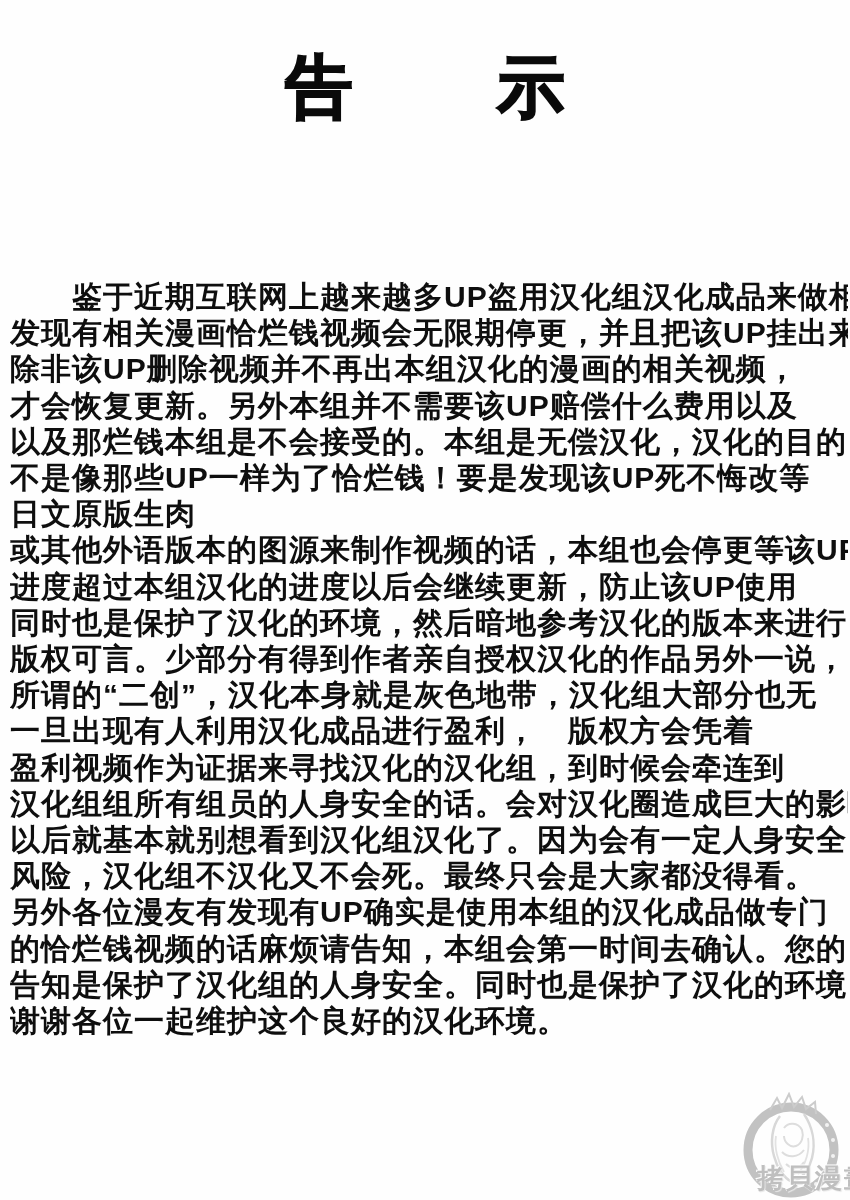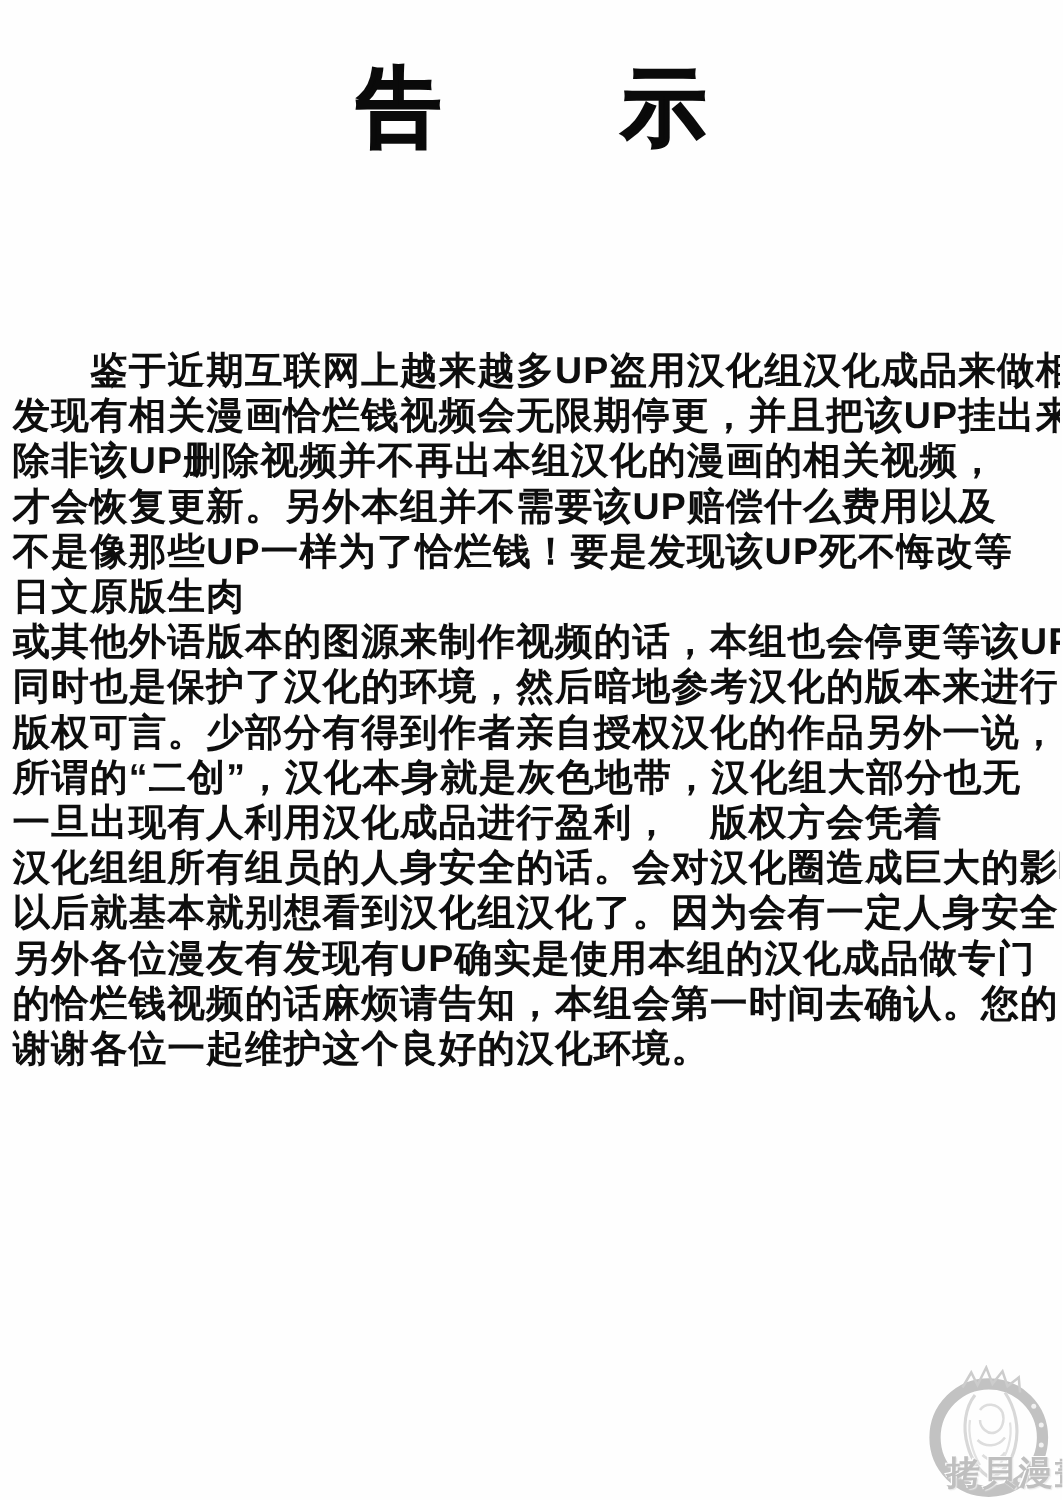--- a/index.html
+++ b/index.html
@@ -78,31 +78,36 @@
   <div class="title">
     <span>告</span>
     <span>示</span>
   </div>
 
   <div class="body-text">
     <div class="line">　　鉴于近期互联网上越来越多UP盗用汉化组汉化成品来做相关</div>
     <div class="line">发现有相关漫画恰烂钱视频会无限期停更，并且把该UP挂出来，</div>
     <div class="line">除非该UP删除视频并不再出本组汉化的漫画的相关视频，</div>
     <div class="line">才会恢复更新。另外本组并不需要该UP赔偿什么费用以及</div>
+    <div class="line">以及那烂钱本组是不会接受的。本组是无偿汉化，汉化的目的</div>
     <div class="line">不是像那些UP一样为了恰烂钱！要是发现该UP死不悔改等</div>
     <div class="line">日文原版生肉</div>
     <div class="line">或其他外语版本的图源来制作视频的话，本组也会停更等该UP的</div>
+    <div class="line">进度超过本组汉化的进度以后会继续更新，防止该UP使用</div>
     <div class="line">同时也是保护了汉化的环境，然后暗地参考汉化的版本来进行</div>
     <div class="line">版权可言。少部分有得到作者亲自授权汉化的作品另外一说，</div>
     <div class="line">所谓的“二创”，汉化本身就是灰色地带，汉化组大部分也无</div>
     <div class="line">一旦出现有人利用汉化成品进行盈利，　版权方会凭着</div>
+    <div class="line">盈利视频作为证据来寻找汉化的汉化组，到时候会牵连到</div>
     <div class="line">汉化组组所有组员的人身安全的话。会对汉化圈造成巨大的影响，</div>
     <div class="line">以后就基本就别想看到汉化组汉化了。因为会有一定人身安全的</div>
+    <div class="line">风险，汉化组不汉化又不会死。最终只会是大家都没得看。</div>
     <div class="line">另外各位漫友有发现有UP确实是使用本组的汉化成品做专门</div>
     <div class="line">的恰烂钱视频的话麻烦请告知，本组会第一时间去确认。您的</div>
+    <div class="line">告知是保护了汉化组的人身安全。同时也是保护了汉化的环境</div>
     <div class="line">谢谢各位一起维护这个良好的汉化环境。</div>
   </div>
 
   <svg class="watermark" viewBox="0 0 118 108" xmlns="http://www.w3.org/2000/svg">
 
     <circle cx="59" cy="58" r="43" fill="none" stroke="#c2c2c2" stroke-width="9"></circle>
 
     <path d="M38 18 L45 6 L50 16 L57 2 L62 15 L70 5 L74 17 L83 10 L84 22" fill="none" stroke="#cccccc" stroke-width="2"></path>
 
     <path d="M48 24 C40 34 38 50 42 64 C45 76 52 86 60 90" fill="none" stroke="#d8d8d8" stroke-width="2.5"></path>

